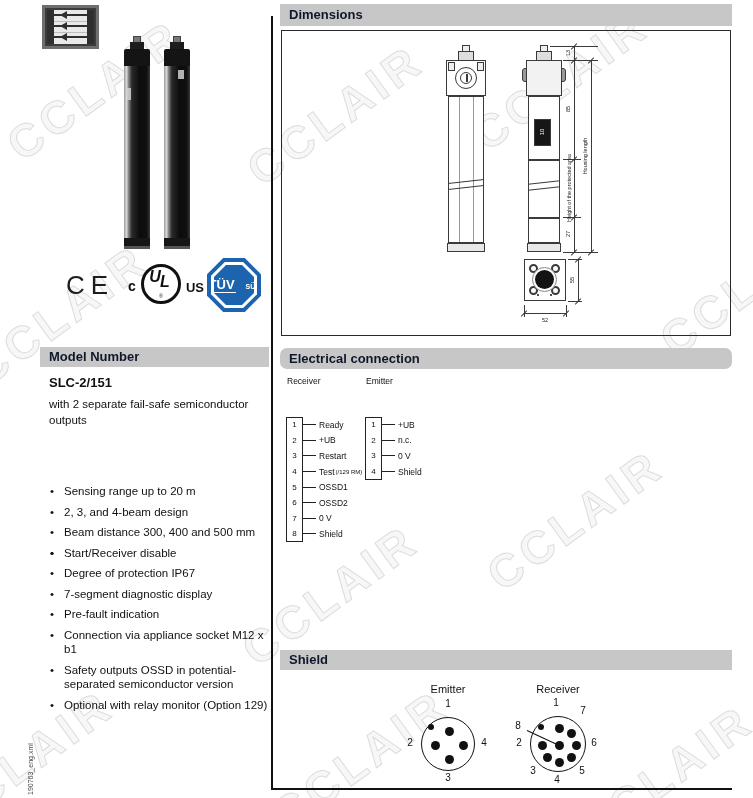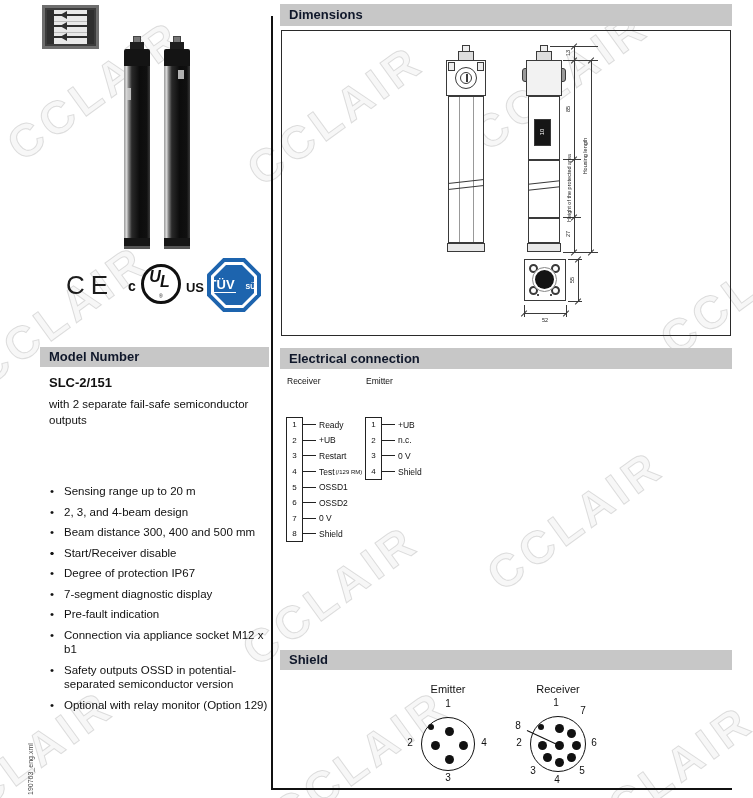--- a/index.html
+++ b/index.html
@@ -272,21 +272,21 @@
 
       <div class="dln" style="left:242px;top:274px;width:1px;height:12px;"></div>
       <div class="dln" style="left:284px;top:274px;width:1px;height:12px;"></div>
       <div class="dln" style="left:242px;top:282px;width:42px;height:1px;"></div>
       <div class="dtick" style="left:238px;top:282px;"></div>
       <div class="dtick" style="left:280px;top:282px;"></div>
       <div class="dlabel-h" style="left:263px;top:286px;">52</div>
     </div>
   </div>
 
-  <div class="bar" style="left:280px;top:348px;width:452px;height:21px;line-height:21px;">Electrical connection</div>
+  <div class="bar" style="left:280px;top:348px;width:452px;height:21px;line-height:21px;border-radius:7px;">Electrical connection</div>
 
   <div class="elec-title" style="left:287px;top:376px;">Receiver</div>
   <div class="elec-title" style="left:366px;top:376px;">Emitter</div>
 
   <div class="pin-col" style="left:286px;top:417px;height:125px;">
     <div class="pin-outline"></div>
     <div class="pin-row">
         <span class="pin-no">1</span>
         <span class="pin-stub"></span>
         <span class="pin-label">Ready</span>

